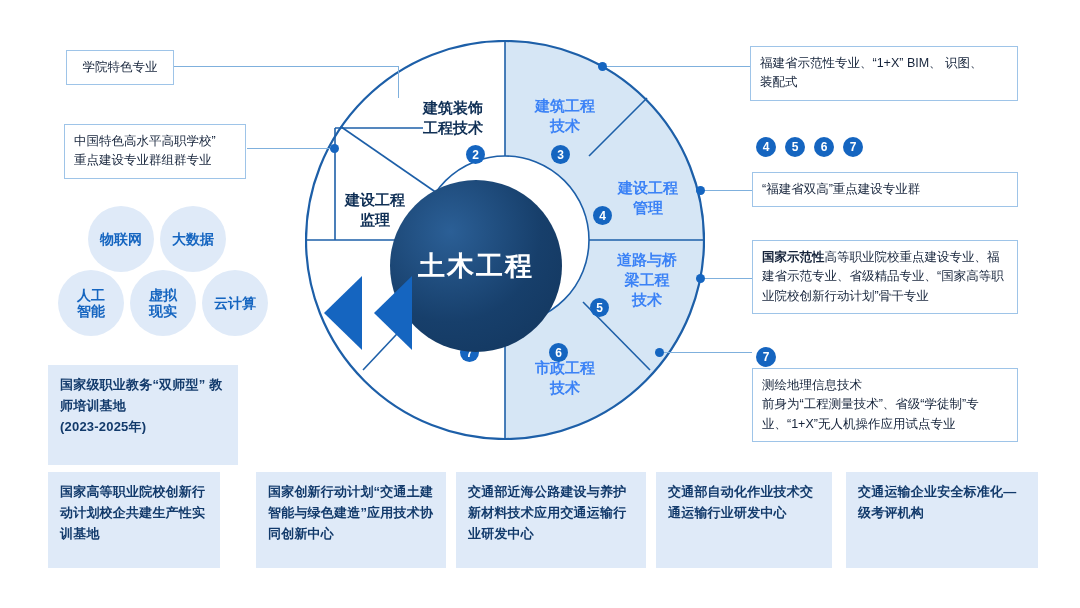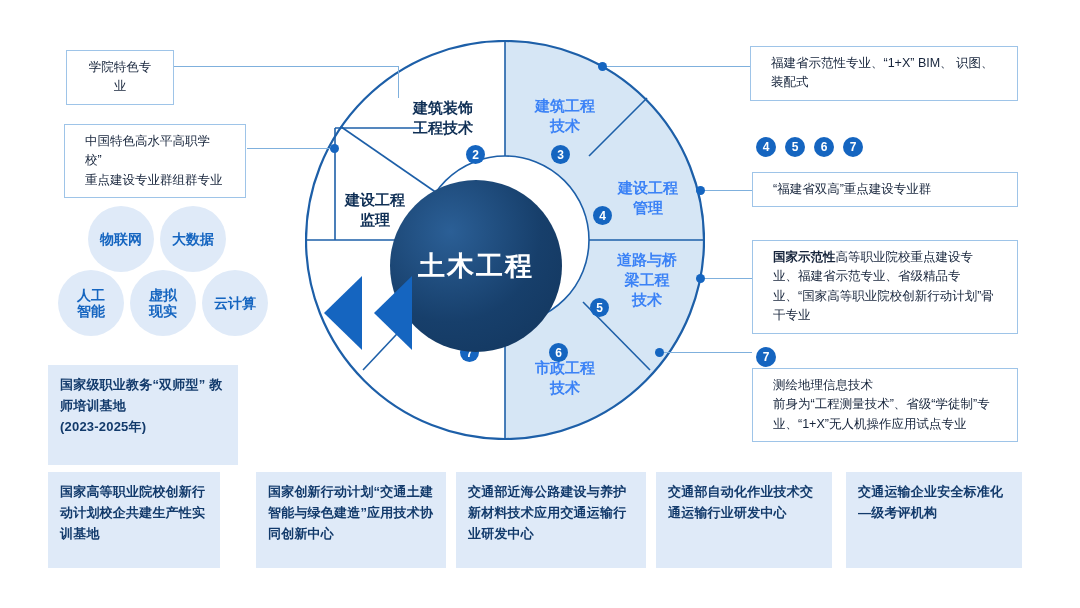--- a/index.html
+++ b/index.html
@@ -10,21 +10,21 @@
     color:#1a1a1a;
   }
 
   
   .callout {
     position:absolute;
     border:1px solid #9ec4e8;
     background:#ffffff;
     font-size:12.5px;
     line-height:1.55;
-    padding:7px 20px;
+    padding:7px 9px;
     color:#15233a;
   }
   .callout b { font-weight:bold; }
 
   
   .tile {
     position:absolute;
     background:#dfeaf8;
     color:#123a6b;
     font-size:13px;
@@ -140,21 +140,21 @@
     <line x1="122" y1="262" x2="58" y2="330" stroke="#1d5fa8" stroke-width="1.6"></line>
 
     <line x1="30" y1="88" x2="30" y2="200" stroke="#1d5fa8" stroke-width="1.6"></line>
     <line x1="30" y1="88" x2="118" y2="88" stroke="#1d5fa8" stroke-width="1.6"></line>
   </svg>
 
   <div class="seg-label" style="left:20px; top:150px; width:100px;">建设工程
 监理</div>
   <div class="numdot" style="left:112px; top:172px;">1</div>
 
-  <div class="seg-label" style="left:86px; top:58px; width:104px;">建筑装饰
+  <div class="seg-label" style="left:96px; top:58px; width:104px;">建筑装饰
 工程技术</div>
   <div class="numdot" style="left:161px; top:105px;">2</div>
 
   <div class="seg-label light" style="left:208px; top:58px; width:104px;">建筑工程
 技术</div>
   <div class="numdot" style="left:246px; top:105px;">3</div>
 
   <div class="seg-label light" style="left:295px; top:140px; width:96px;">建设工程
 管理</div>
   <div class="numdot" style="left:288px; top:166px;">4</div>
@@ -238,13 +238,13 @@
 (2023-2025年)</div>
 
 <div class="tile" style="left:48px; top:472px; width:172px; height:96px;">国家高等职业院校创新行动计划校企共建生产性实训基地</div>
 
 <div class="tile" style="left:256px; top:472px; width:190px; height:96px;">国家创新行动计划“交通土建智能与绿色建造”应用技术协同创新中心</div>
 
 <div class="tile" style="left:456px; top:472px; width:190px; height:96px;">交通部近海公路建设与养护新材料技术应用交通运输行业研发中心</div>
 
 <div class="tile" style="left:656px; top:472px; width:176px; height:96px;">交通部自动化作业技术交通运输行业研发中心</div>
 
-<div class="tile" style="left:846px; top:472px; width:176px; height:96px;">交通运输企业安全标准化—级考评机构</div>
+<div class="tile" style="left:846px; top:472px; width:192px; height:96px;">交通运输企业安全标准化—级考评机构</div>
 
 </body></html>

